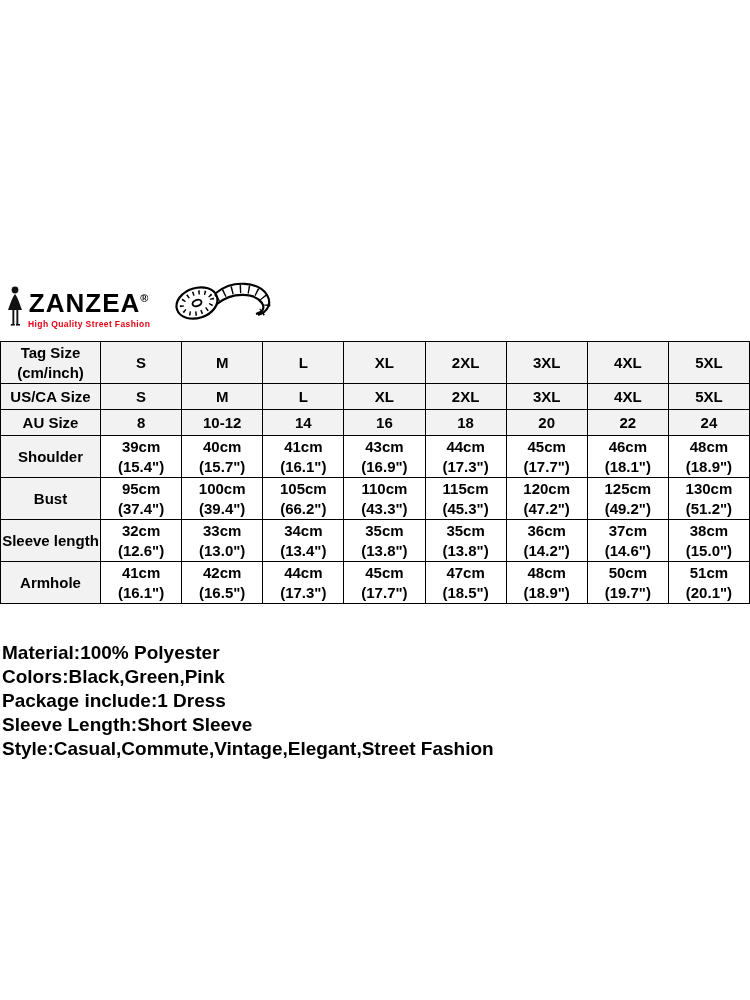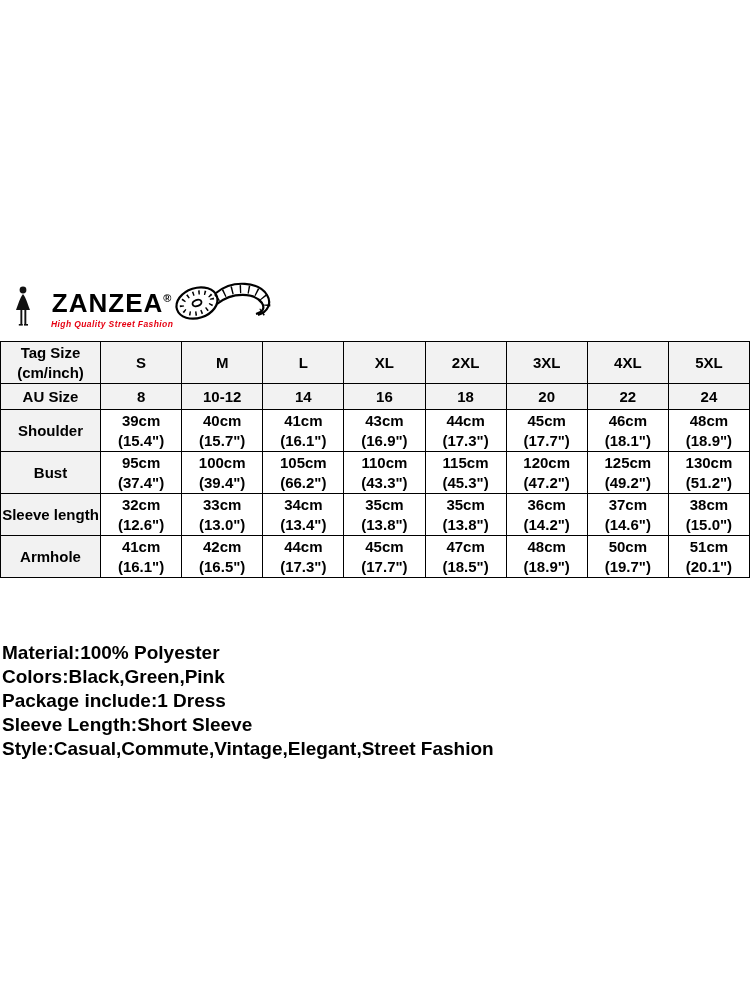--- a/index.html
+++ b/index.html
@@ -1,26 +1,26 @@
 <!DOCTYPE html>
 <html><head>
 <meta charset="utf-8">
 <style>
   html, body { margin: 0; padding: 0; background: #fff; }
   body { width: 750px; height: 1000px; font-family: "Liberation Sans", sans-serif; color: #000; }
   .page { position: relative; width: 750px; height: 1000px; background: #fff; overflow: hidden; }
 
   
   .header { position: absolute; top: 268px; left: 0; width: 750px; height: 72px; display: flex; align-items: center; }
-  .brand { width: 150px; padding-left: 12px; box-sizing: border-box; display: flex; align-items: center; gap: 17px; margin-top: 10px; }
+  .brand { width: 150px; padding-left: 4px; box-sizing: border-box; display: flex; align-items: center; gap: 2px; margin-top: 10px; }
   .brand-figure { flex: 0 0 auto; }
   .brand-text { display: flex; flex-direction: column; align-items: center; }
   .brand-name { font-size: 26px; font-weight: bold; letter-spacing: 1px; line-height: 1; white-space: nowrap; }
   .brand-name sup { font-size: 11px; font-weight: bold; }
-  .brand-tagline { color: #e60012; font-size: 8.5px; font-weight: bold; letter-spacing: 0.4px; white-space: nowrap; margin-top: 3px; font-style: italic; }
+  .brand-tagline { color: #e60012; font-size: 8.5px; font-weight: bold; letter-spacing: 0.4px; white-space: nowrap; margin-top: 3px; }
   .disclaimer { flex: 1; text-align: center; font-weight: bold; font-size: 14.5px; line-height: 1.45; }
   .tape-wrap { width: 150px; display: flex; justify-content: center; align-items: center; }
 
   
   .size-table { position: absolute; top: 341px; left: 0; width: 750px; border-collapse: collapse; table-layout: fixed; text-align: center; font-size: 15px; font-weight: bold; }
   .size-table th, .size-table td { border: 1px solid #000; white-space: pre-line; line-height: 1.3; padding: 1px 0; vertical-align: middle; }
   .size-table th.label { background: #f2f2f2; }
   .size-table tr.gray th, .size-table tr.gray td { background: #f2f2f2; }
   .col-label { width: 100px; }
   tr.rh-a { height: 33px; }
@@ -87,20 +87,31 @@
         <td>S</td>
         <td>M</td>
         <td>L</td>
         <td>XL</td>
         <td>2XL</td>
         <td>3XL</td>
         <td>4XL</td>
         <td>5XL</td>
       </tr>
       <tr class="gray rh-b">
+        <th class="label">US/CA Size</th>
+        <td>S</td>
+        <td>M</td>
+        <td>L</td>
+        <td>XL</td>
+        <td>2XL</td>
+        <td>3XL</td>
+        <td>4XL</td>
+        <td>5XL</td>
+      </tr>
+      <tr class="gray rh-b">
         <th class="label">AU Size</th>
         <td>8</td>
         <td>10-12</td>
         <td>14</td>
         <td>16</td>
         <td>18</td>
         <td>20</td>
         <td>22</td>
         <td>24</td>
       </tr>

